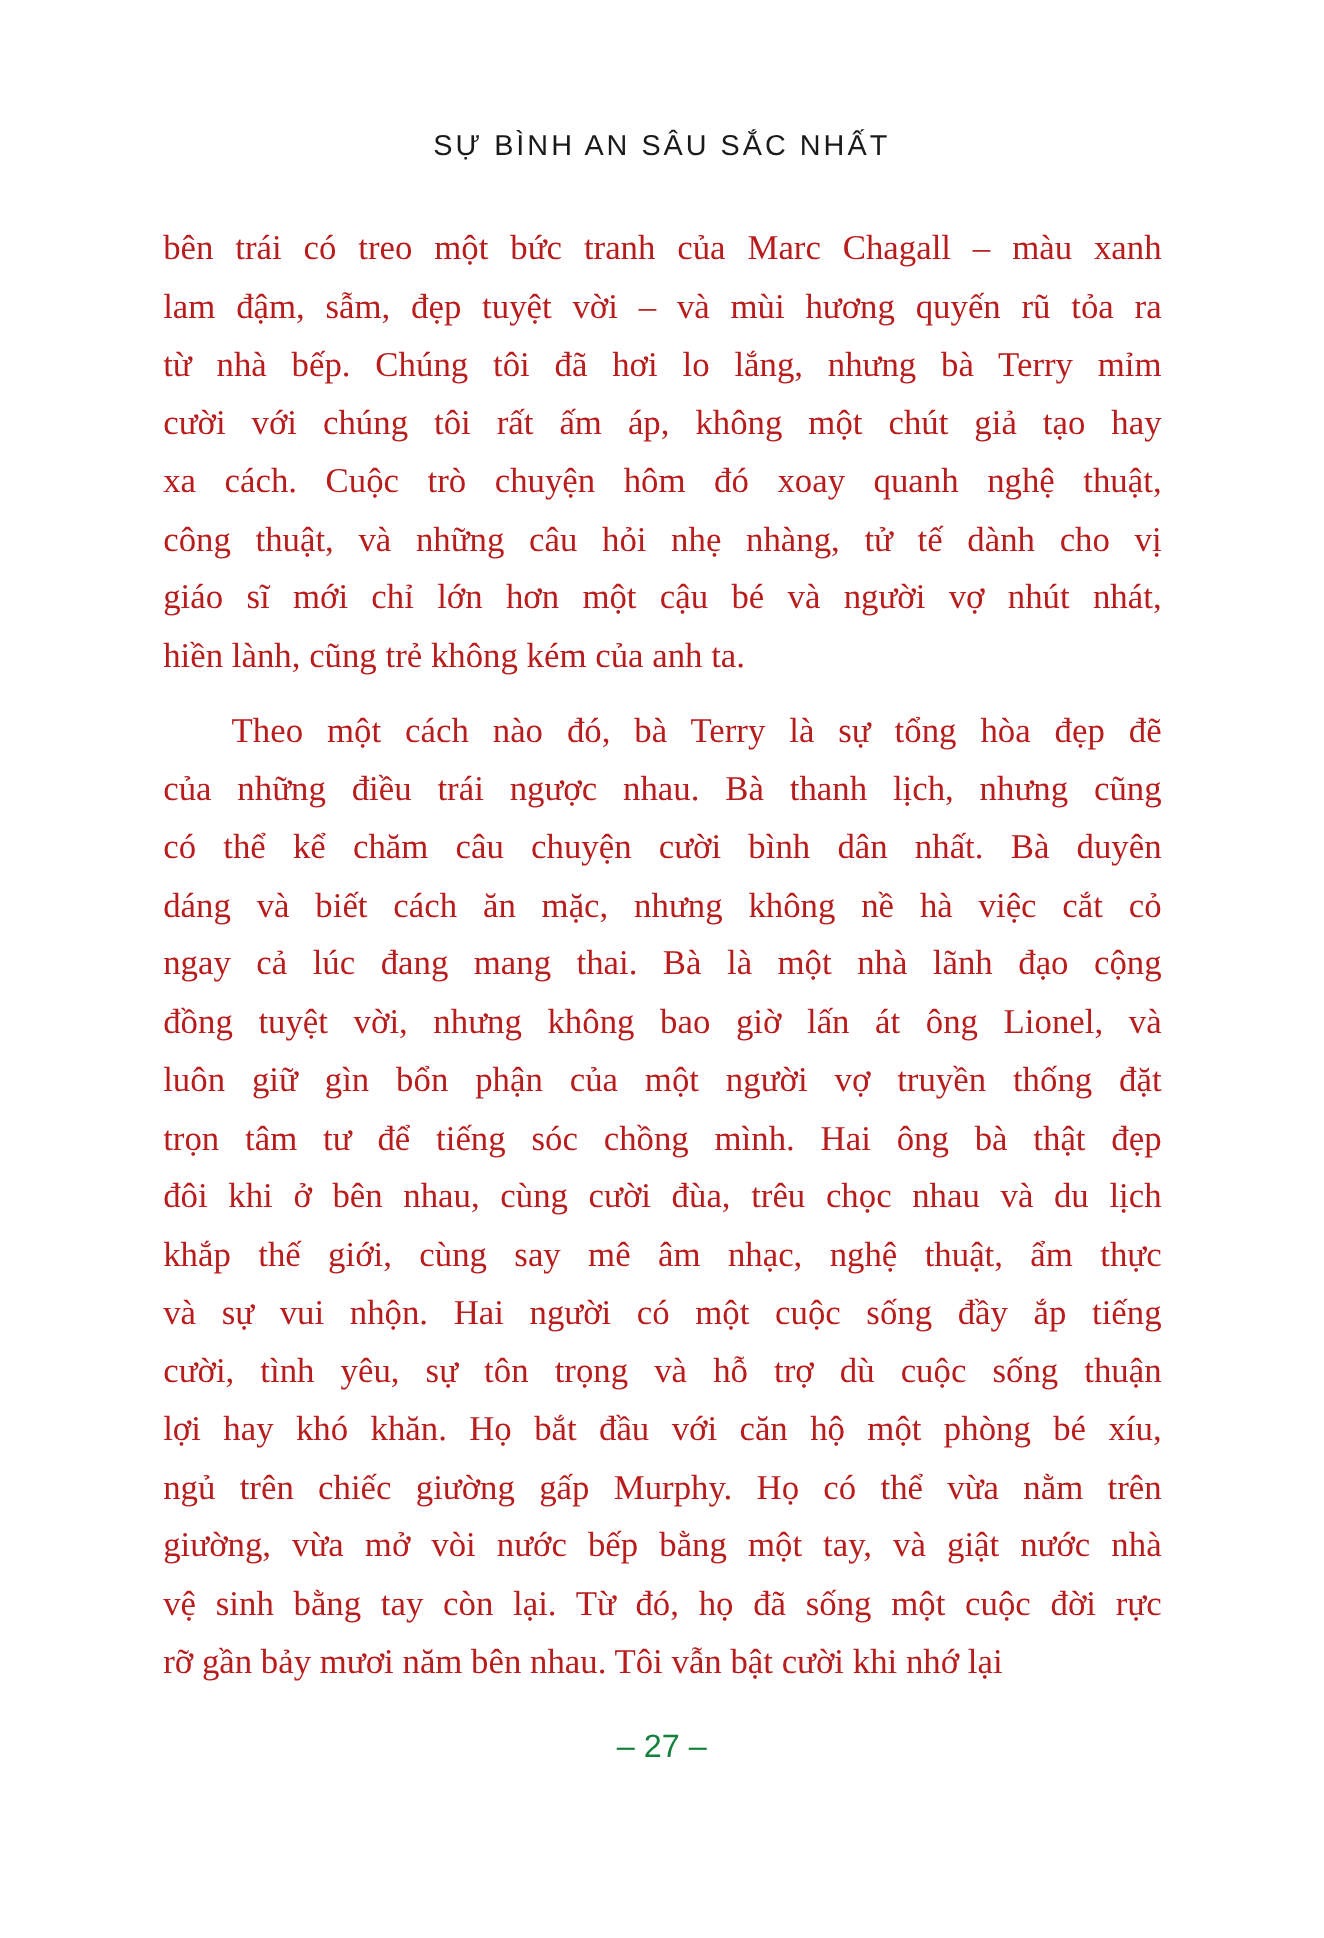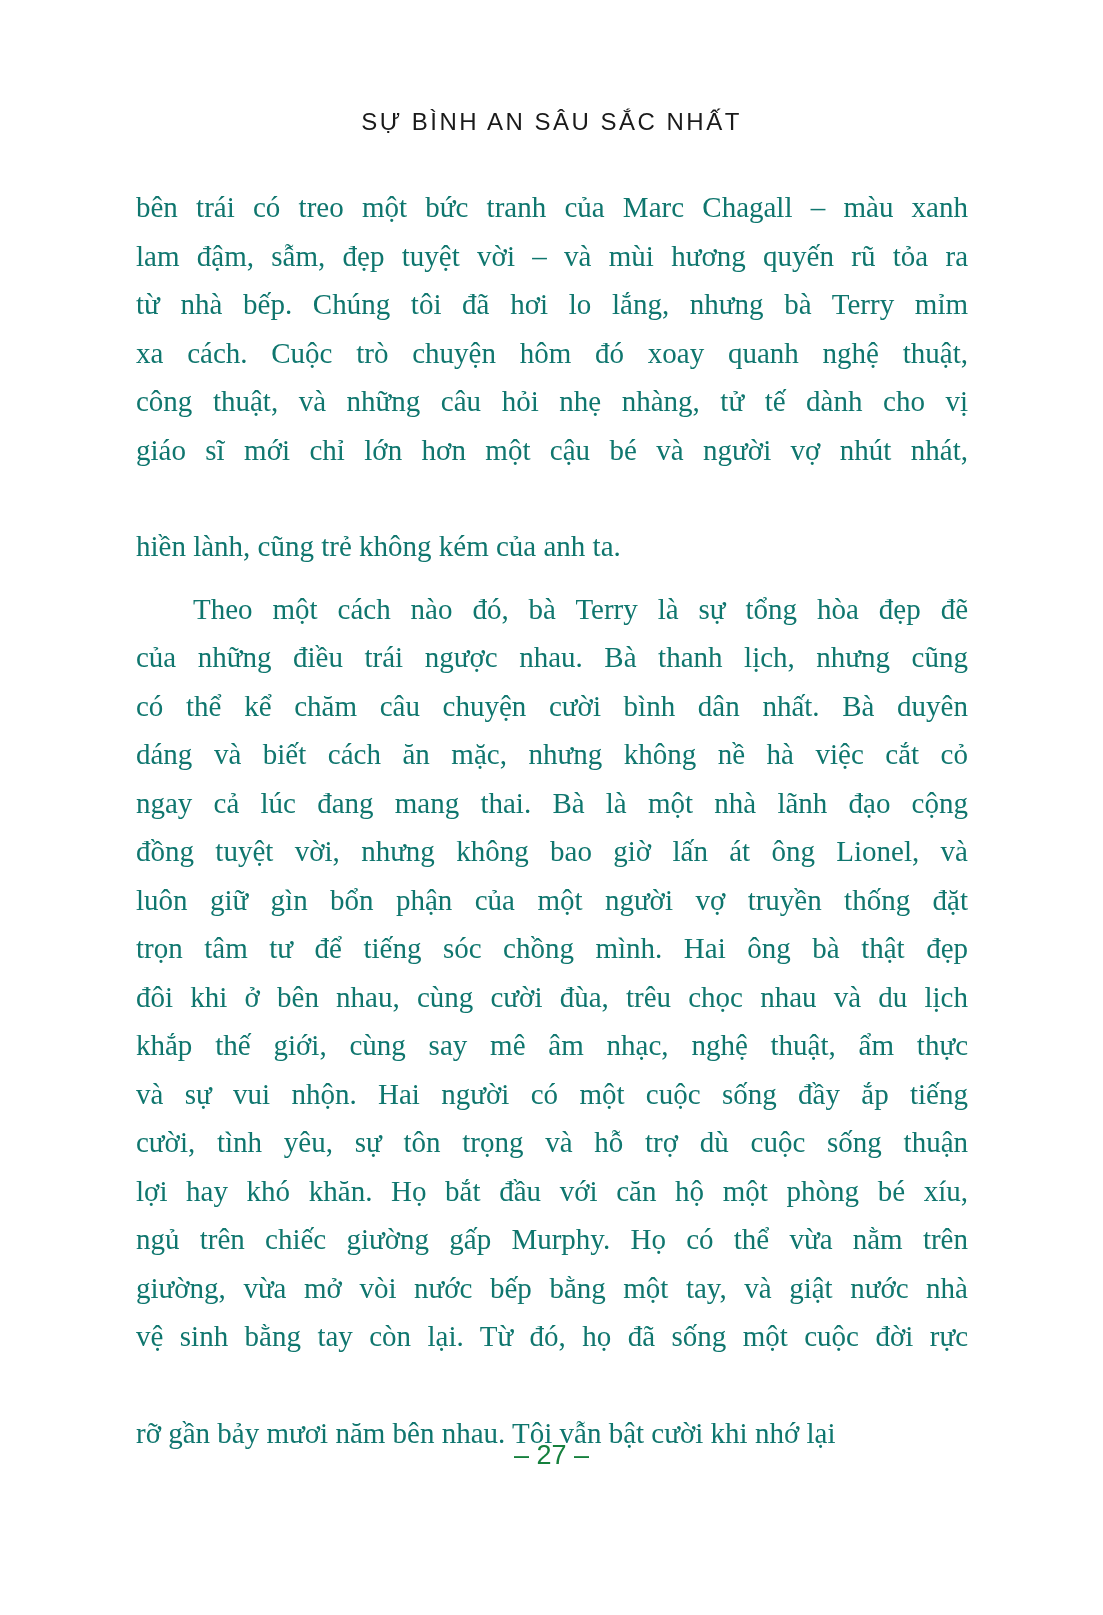--- a/index.html
+++ b/index.html
@@ -39,25 +39,24 @@
     margin-top: 14px;
   }
   .line {
     font-family: "Liberation Serif", serif;
     font-size: 29px;
     line-height: 48.5px;
     height: 48.5px;
     text-align: justify;
     text-align-last: justify;
     white-space: normal;
-    color: #0f766e;
+    color: #b91c1c;
   }
   .paragraph .line:last-child {
     text-align-last: left;
-    margin-top: 48px;
   }
   .para-indent .line:first-child {
     text-indent: 57px;
   }
   .page-footer {
     position: absolute;
     top: 1440px;
     left: 0;
     right: 0;
     text-align: center;
@@ -72,20 +71,21 @@
 <div class="page">
 
   <div class="running-head">SỰ BÌNH AN SÂU SẮC NHẤT</div>
 
   <div class="textblock">
 
     <div class="paragraph">
         <div class="line">bên trái có treo một bức tranh của Marc Chagall – màu xanh</div>
         <div class="line">lam đậm, sẫm, đẹp tuyệt vời – và mùi hương quyến rũ tỏa ra</div>
         <div class="line">từ nhà bếp. Chúng tôi đã hơi lo lắng, nhưng bà Terry mỉm</div>
+        <div class="line">cười với chúng tôi rất ấm áp, không một chút giả tạo hay</div>
         <div class="line">xa cách. Cuộc trò chuyện hôm đó xoay quanh nghệ thuật,</div>
         <div class="line">công thuật, và những câu hỏi nhẹ nhàng, tử tế dành cho vị</div>
         <div class="line">giáo sĩ mới chỉ lớn hơn một cậu bé và người vợ nhút nhát,</div>
         <div class="line">hiền lành, cũng trẻ không kém của anh ta.</div>
       </div>
 
     <div class="paragraph para-indent">
         <div class="line">Theo một cách nào đó, bà Terry là sự tổng hòa đẹp đẽ</div>
         <div class="line">của những điều trái ngược nhau. Bà thanh lịch, nhưng cũng</div>
         <div class="line">có thể kể chăm câu chuyện cười bình dân nhất. Bà duyên</div>

